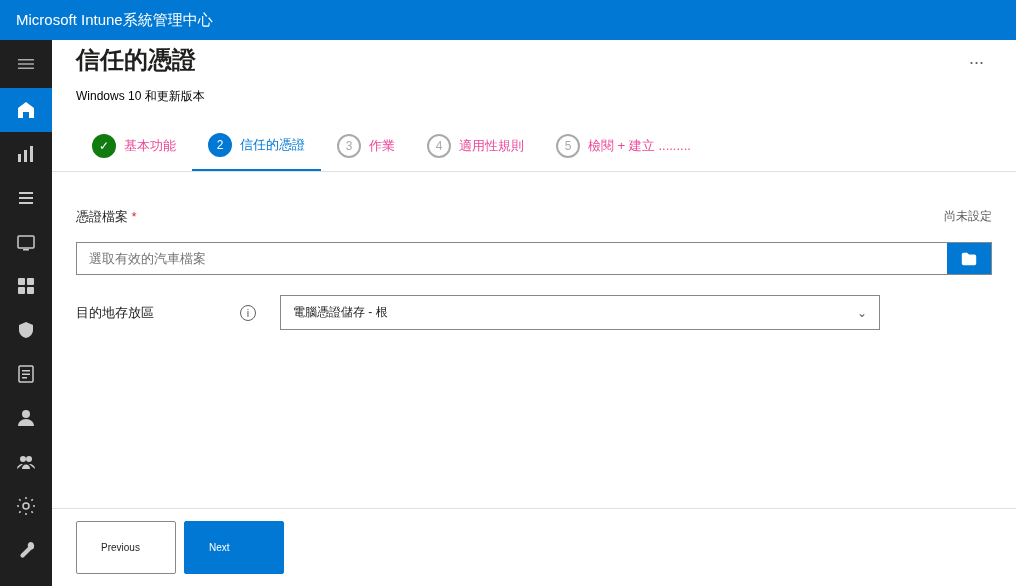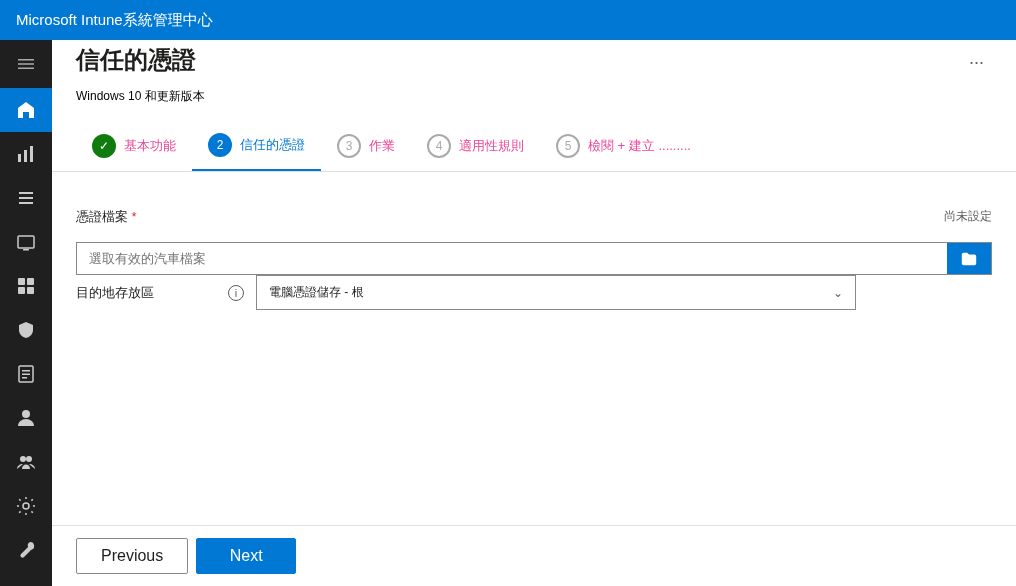--- a/index.html
+++ b/index.html
@@ -194,20 +194,21 @@
       margin-left: auto;
       font-size: 12px;
       color: #605e5c;
     }
 
     
     .file-input-row {
       display: flex;
       align-items: stretch;
       border: 1px solid #8a8886;
+      margin-bottom: 20px;
       background: white;
     }
 
     .file-input-text {
       flex: 1;
       padding: 8px 12px;
       font-size: 13px;
       color: #605e5c;
       border: none;
       outline: none;
@@ -223,21 +224,21 @@
       align-items: center;
       justify-content: center;
       cursor: pointer;
       flex-shrink: 0;
     }
 
     
     .dest-row {
       display: flex;
       align-items: center;
-      gap: 12px;
+      gap: 24px;
     }
 
     .dest-label {
       font-size: 13px;
       color: #201f1e;
       min-width: 140px;
     }
 
     .info-icon {
       width: 16px;
@@ -279,27 +280,27 @@
       padding: 12px 24px;
       border-top: 1px solid #e1dfdd;
       background: white;
       display: flex;
       align-items: center;
       gap: 8px;
       flex-shrink: 0;
     }
 
     .btn {
-      padding: 8px 24px;
-      font-size: 16px;
+      padding: 20px 24px;
+      font-size: 10px;
       cursor: pointer;
       border-radius: 2px;
       border: 1px solid;
       min-width: 100px;
-      text-align: center;
+      text-align: left;
     }
 
     .btn-secondary {
       background: white;
       border-color: #8a8886;
       color: #201f1e;
     }
 
     .btn-primary {
       background: #0078d4;

